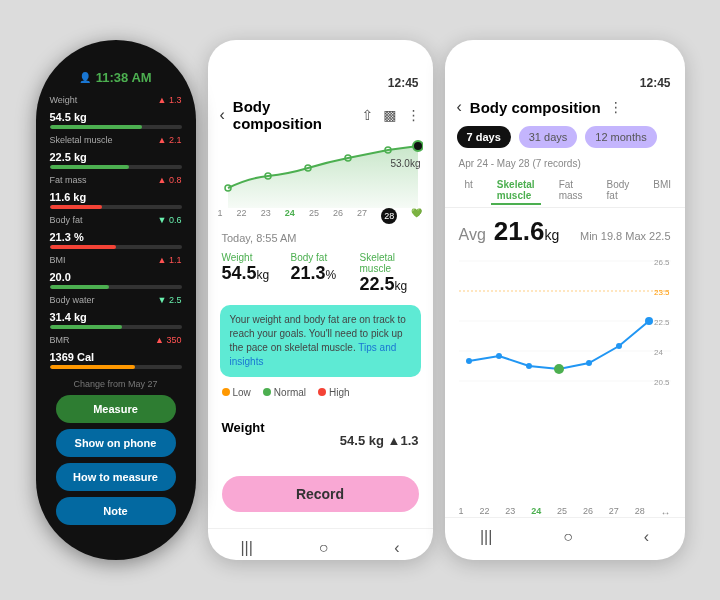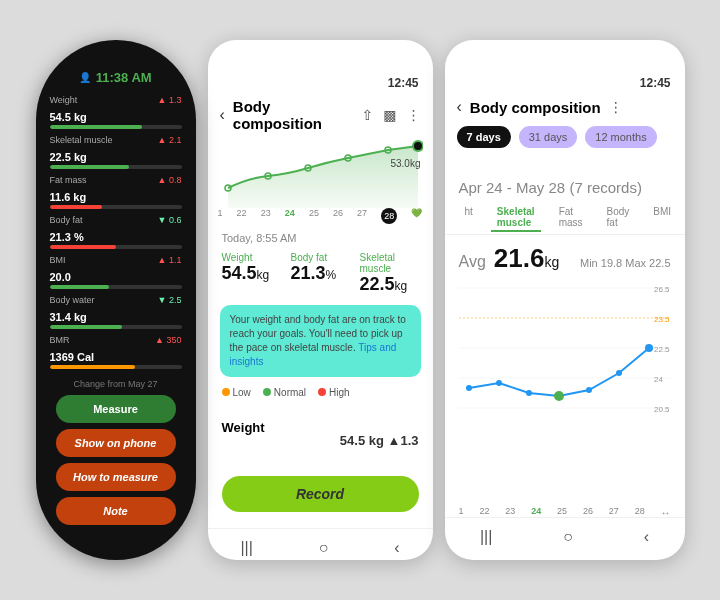--- a/index.html
+++ b/index.html
@@ -81,21 +81,21 @@
       padding: 8px 0;
       border-radius: 20px;
       border: none;
       cursor: pointer;
       font-size: 11px;
       font-weight: 600;
       margin-bottom: 6px;
       text-align: center;
     }
     .btn-green { background: #2e7d32; color: #fff; }
-    .btn-dark { background: #c2410c; color: #fff; font-style: italic; }
+    .btn-dark { background: #0369a1; color: #fff; }
 
     
     .phone {
       background: #fff;
       border-radius: 28px;
       overflow: hidden;
       box-shadow: 0 4px 20px rgba(0,0,0,0.2);
       display: flex;
       flex-direction: column;
       flex-shrink: 0;
@@ -191,30 +191,29 @@
       margin: 2px 14px 6px;
       height: 5px;
       background: #e0e0e0;
       border-radius: 3px;
       overflow: hidden;
     }
     .weight-bar-fill { height: 100%; background: #4caf50; width: 75%; border-radius: 3px; }
 
     .record-btn {
       margin: 16px 14px;
-      background: #84cc16;
+      background: #f9a8d4;
       border: none;
       border-radius: 20px;
       padding: 10px;
       width: calc(100% - 28px);
       font-size: 14px;
       font-weight: 700;
       color: #333;
       cursor: pointer;
-      font-style: italic;
     }
 
     .nav-bar {
       display: flex;
       justify-content: space-around;
       align-items: center;
       padding: 10px 0 14px;
       border-top: 1px solid #f0f0f0;
       margin-top: auto;
     }
@@ -231,23 +230,22 @@
       border-radius: 14px;
       font-size: 11px;
       cursor: pointer;
       border: none;
     }
     .tab-active { background: #111; color: #fff; font-weight: 600; }
     .tab-inactive { background: #c4b5fd; color: #555; }
 
     .date-range {
       padding: 4px 14px;
-      font-size: 15px;
+      font-size: 10px;
       color: #888;
-      margin-top: 21px;
     }
     .metrics-tabs {
       display: flex;
       gap: 12px;
       padding: 4px 14px 2px;
       font-size: 10px;
       border-bottom: 1px solid #eee;
     }
     .metric-tab { color: #888; padding: 2px 6px; cursor: pointer; }
     .metric-tab-active {

